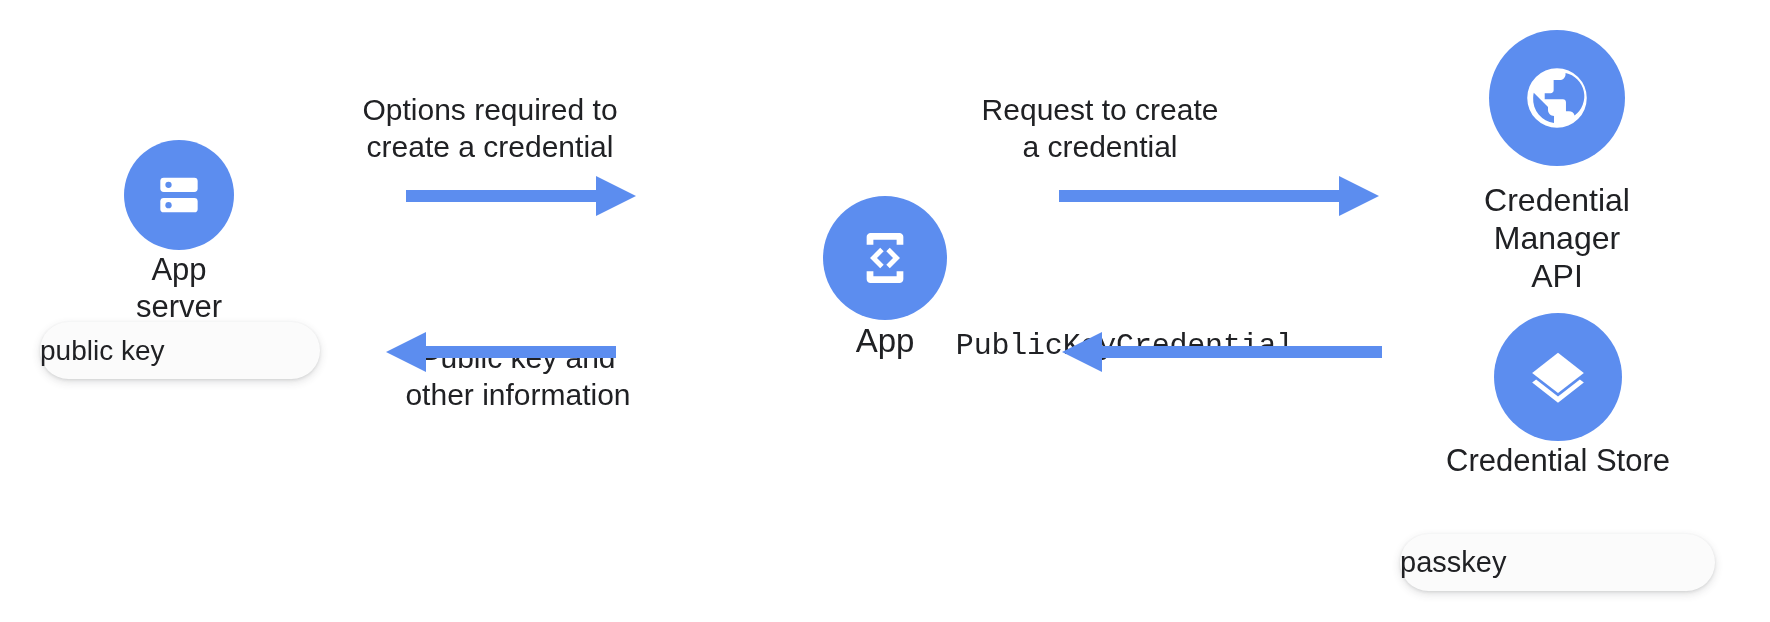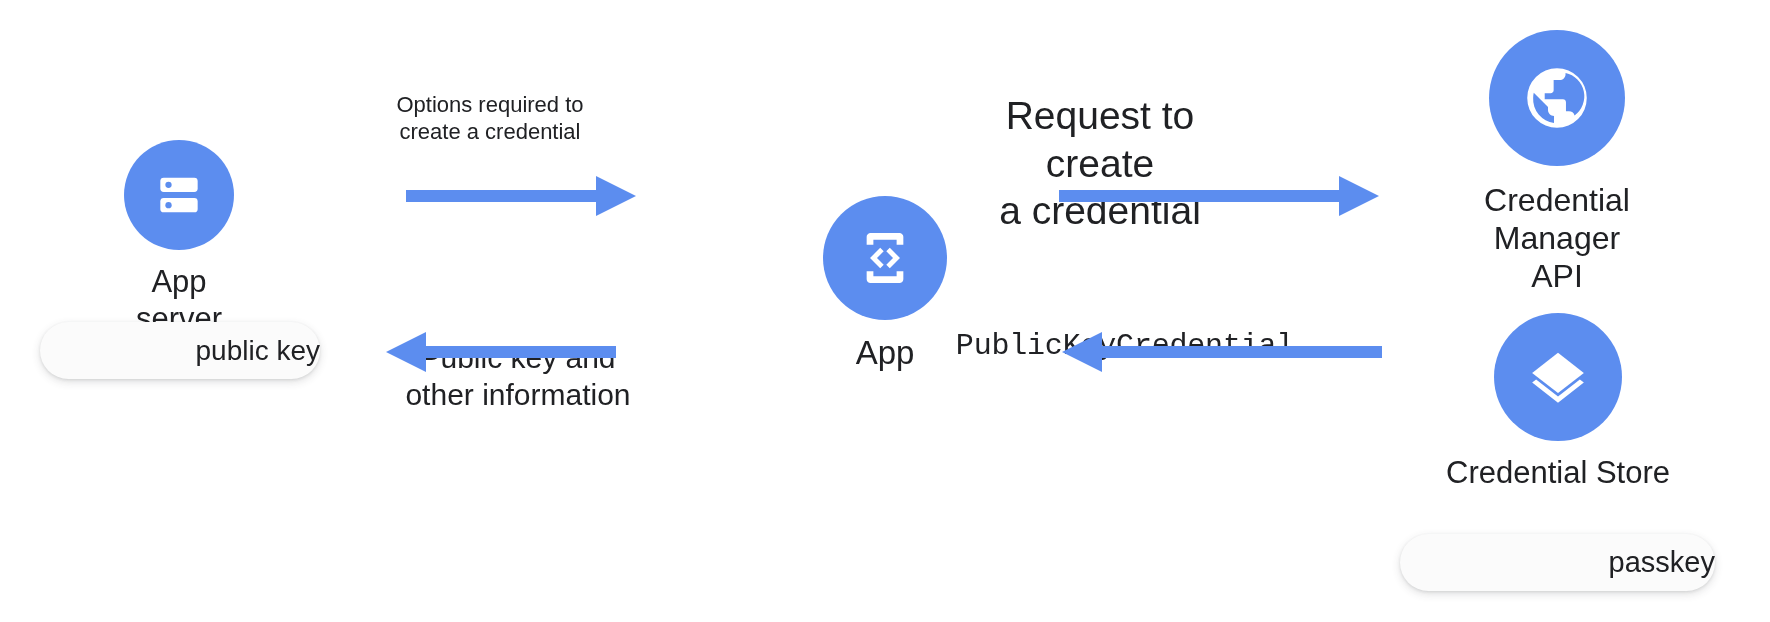--- a/index.html
+++ b/index.html
@@ -29,36 +29,36 @@
   .circle {
     border-radius: 50%;
     background: #5c8def;
     display: flex;
     align-items: center;
     justify-content: center;
     flex: 0 0 auto;
   }
   .circle svg { display: block; }
   .caption {
-    margin-top: 14px;
+    margin-top: 2px;
     color: #202124;
     text-align: center;
     font-weight: 400;
     line-height: 1.18;
     white-space: pre-line;
   }
 
   
   .pill {
     position: absolute;
     background: #fbfbfb;
     border-radius: 999px;
     display: flex;
     align-items: center;
-    justify-content: flex-end;
+    justify-content: flex-start;
     color: #202124;
     box-shadow: 0 3px 9px rgba(60,64,67,.16), 0 1px 3px rgba(60,64,67,.12);
   }
 
   
   .arrow-label {
     position: absolute;
     color: #202124;
     text-align: center;
     line-height: 1.22;
@@ -89,21 +89,21 @@
         </svg>
       </span>
     </div>
     <div class="caption" style="font-size:31px;">App server</div>
   </div>
 
   <div class="pill" style="left:40px; top:322px; width:280px; height:57px; font-size:28px;">
     <span>public key</span>
   </div>
 
-  <div class="arrow-label" style="left:340px; top:92px; width:300px; font-size:22px;">Options required to
+  <div class="arrow-label" style="left:340px; top:92px; width:300px; font-size:30px;">Options required to
 create a credential</div>
   <div class="arrow" style="left:400px; top:166px;">
     <svg width="240" height="60" viewBox="0 0 240 60">
       <path d="M6 24 H196 V10 L236 30 L196 50 V36 H6 Z" fill="#5c8def"></path>
     </svg>
   </div>
 
   <div class="arrow-label" style="left:368px; top:292px; width:300px; font-size:30px;margin-top:48px;">Public key and
 other information</div>
   <div class="arrow" style="left:372px; top:322px;">
@@ -119,21 +119,21 @@
           <path d="M6.4 2.3h11.2c.83 0 1.5.67 1.5 1.5v3.05h-2.6V4.9H7.5v1.95H4.9V3.8c0-.83.67-1.5 1.5-1.5z" fill="#ffffff"></path>
           <path d="M4.9 17.15h2.6v1.95h9v-1.95h2.6v3.05c0 .83-.67 1.5-1.5 1.5H6.4c-.83 0-1.5-.67-1.5-1.5v-3.05z" fill="#ffffff"></path>
           <path d="M10.15 8.05 6.2 12l3.95 3.95 1.35-1.35L8.9 12l2.6-2.6z" fill="#ffffff"></path>
           <path d="M13.85 8.05 17.8 12l-3.95 3.95-1.35-1.35 2.6-2.6-2.6-2.6z" fill="#ffffff"></path>
         </svg>
       </span>
     </div>
     <div class="caption" style="font-size:33px;">App</div>
   </div>
 
-  <div class="arrow-label" style="left:950px; top:92px; width:300px; font-size:39px;">Request to create
+  <div class="arrow-label" style="left:950px; top:92px; width:300px; font-size:30px;">Request to create
 a credential</div>
   <div class="arrow" style="left:1053px; top:166px;">
     <svg width="330" height="60" viewBox="0 0 330 60">
       <path d="M6 24 H286 V10 L326 30 L286 50 V36 H6 Z" fill="#5c8def"></path>
     </svg>
   </div>
 
   <div class="arrow-label mono" style="left:915px; top:328px; width:420px; font-size:30px;">PublicKeyCredential</div>
   <div class="arrow" style="left:1048px; top:322px;">
     <svg width="340" height="60" viewBox="0 0 340 60">

